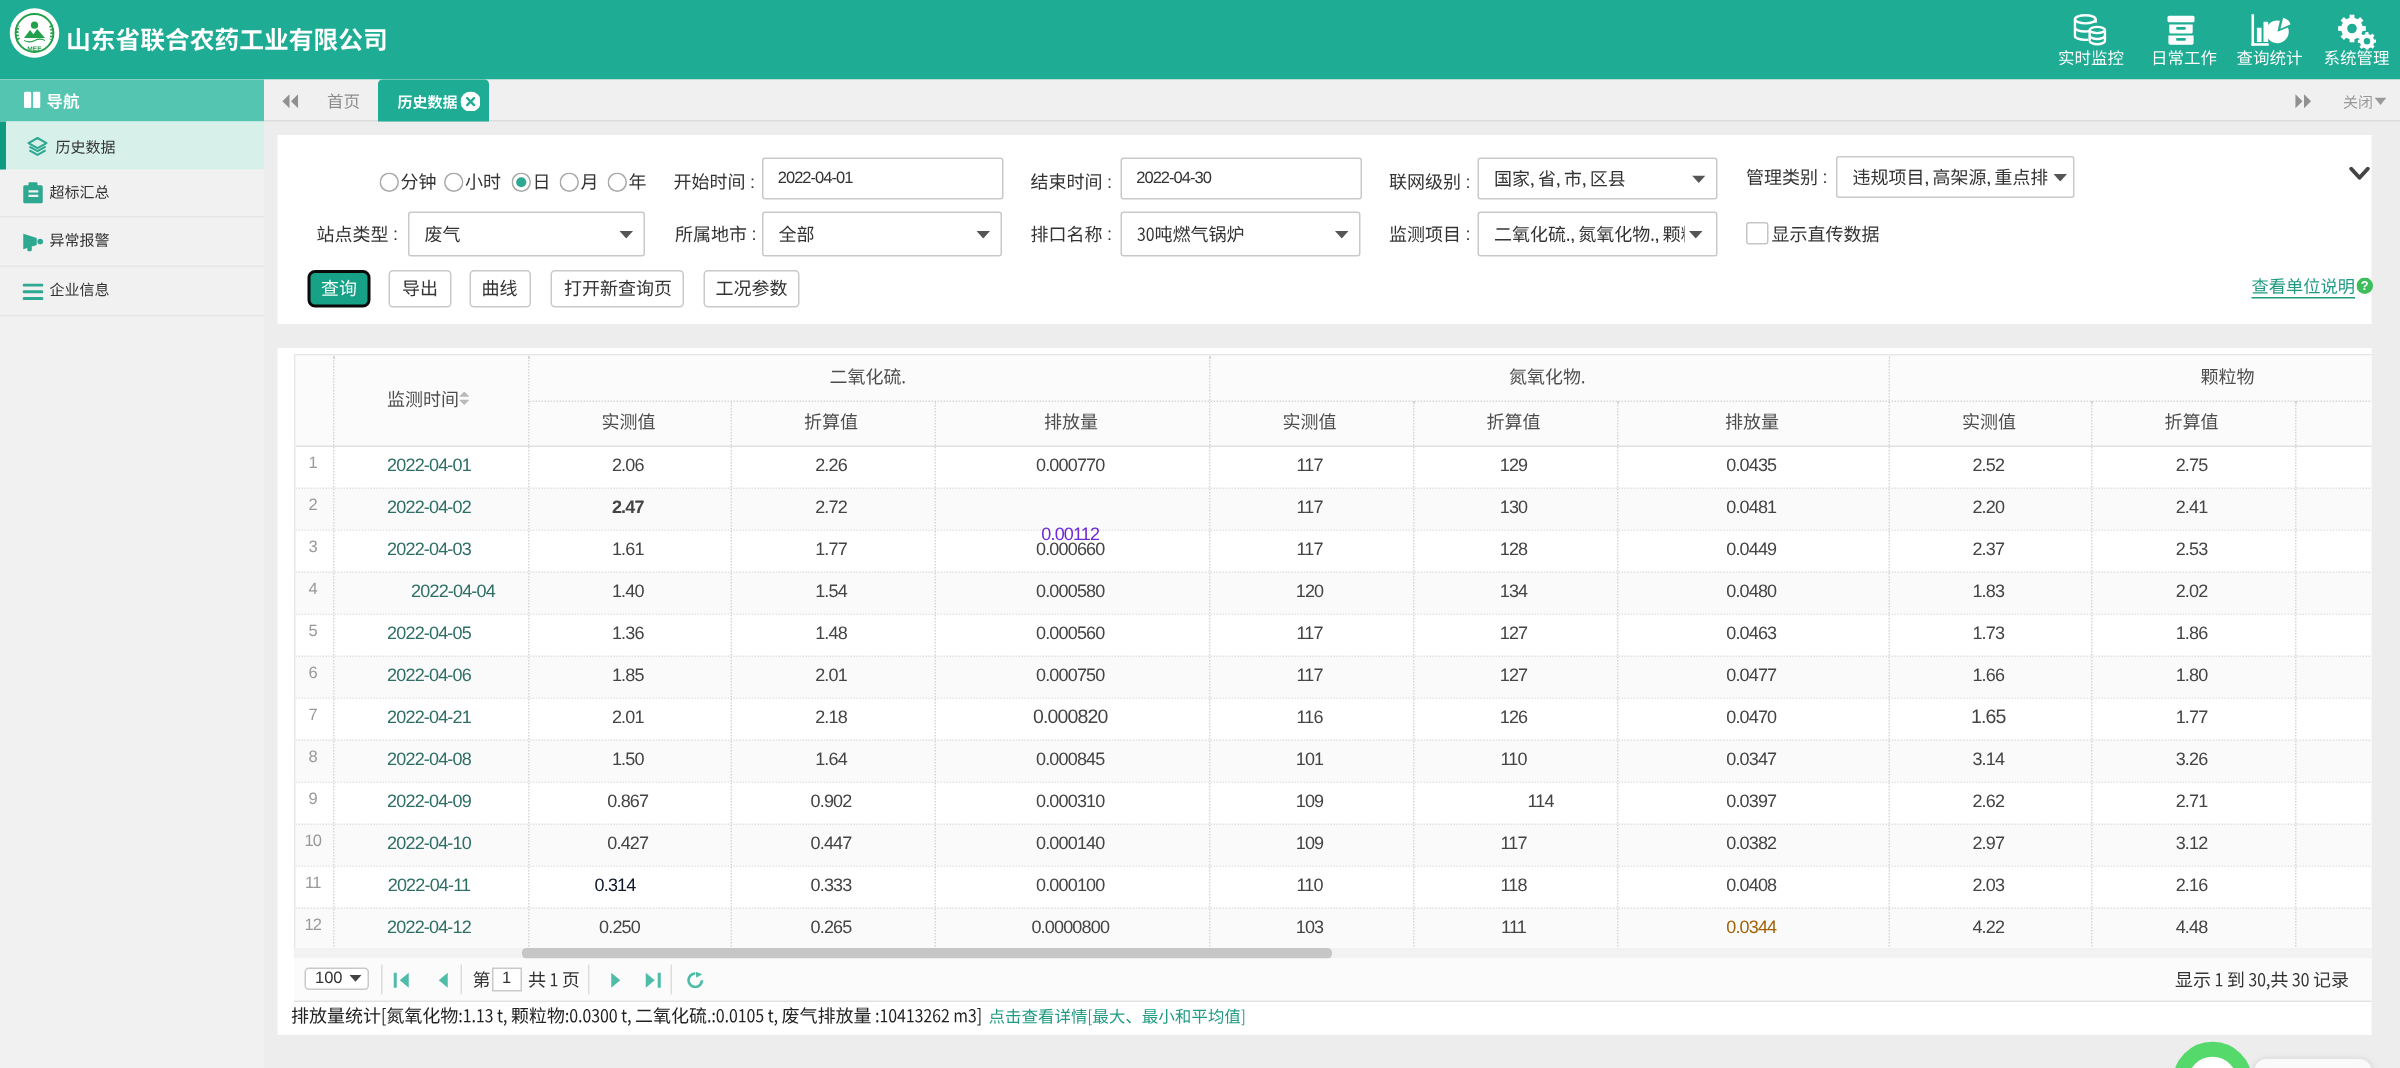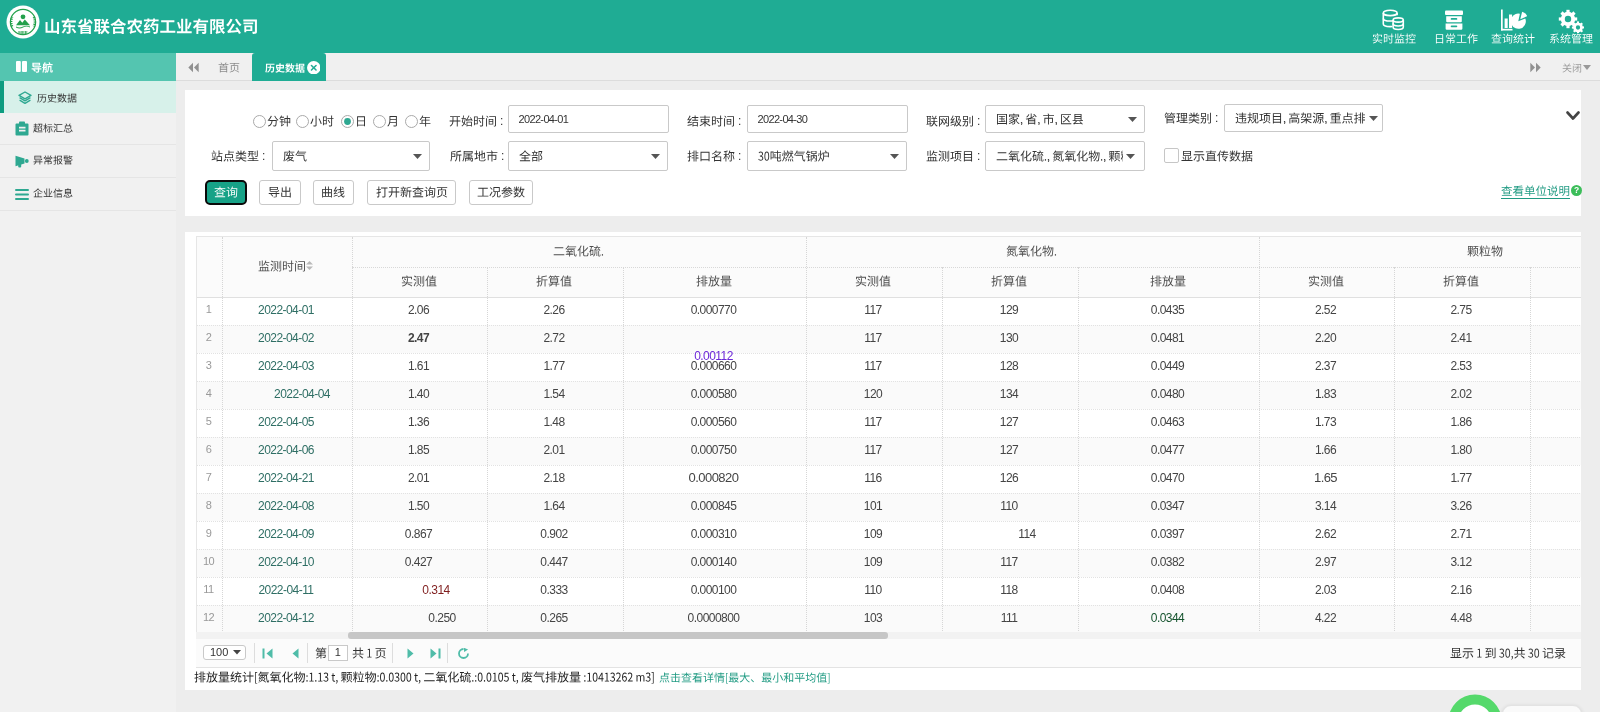--- a/index.html
+++ b/index.html
@@ -1060,36 +1060,36 @@
 <div style="position:absolute;left:418.5px;transform:translateX(-50%);top:552.5px;font-size:12px;letter-spacing:-0.55px;color:#444;white-space:nowrap;line-height:18px;">0.427</div>
 <div style="position:absolute;left:554.0px;transform:translateX(-50%);top:552.5px;font-size:12px;letter-spacing:-0.55px;color:#444;white-space:nowrap;line-height:18px;">0.447</div>
 <div style="position:absolute;left:713.5px;transform:translateX(-50%);top:552.5px;font-size:12px;letter-spacing:-0.55px;color:#444;white-space:nowrap;line-height:18px;">0.000140</div>
 <div style="position:absolute;left:873.0px;transform:translateX(-50%);top:552.5px;font-size:12px;letter-spacing:-0.55px;color:#444;white-space:nowrap;line-height:18px;">109</div>
 <div style="position:absolute;left:1009.0px;transform:translateX(-50%);top:552.5px;font-size:12px;letter-spacing:-0.55px;color:#444;white-space:nowrap;line-height:18px;">117</div>
 <div style="position:absolute;left:1167.5px;transform:translateX(-50%);top:552.5px;font-size:12px;letter-spacing:-0.55px;color:#444;white-space:nowrap;line-height:18px;">0.0382</div>
 <div style="position:absolute;left:1325.5px;transform:translateX(-50%);top:552.5px;font-size:12px;letter-spacing:-0.55px;color:#444;white-space:nowrap;line-height:18px;">2.97</div>
 <div style="position:absolute;left:1461.0px;transform:translateX(-50%);top:552.5px;font-size:12px;letter-spacing:-0.55px;color:#444;white-space:nowrap;line-height:18px;">3.12</div>
 <div style="position:absolute;left:208.5px;transform:translateX(-50%);top:581.2px;font-size:11px;letter-spacing:-0.55px;color:#999;white-space:nowrap;line-height:16.5px;">11</div>
 <div style="position:absolute;left:286.0px;transform:translateX(-50%);top:580.5px;font-size:12px;letter-spacing:-0.55px;color:#2e6e64;white-space:nowrap;line-height:18px;">2022-04-11</div>
-<div style="position:absolute;left:436px;transform:translateX(-50%);top:580.5px;font-size:12px;letter-spacing:-0.55px;color:#7f1d1d;white-space:nowrap;line-height:18px;text-align:center;">0.314</div>
+<div style="position:absolute;left:410px;transform:translateX(-50%);top:580.5px;font-size:12px;letter-spacing:-0.55px;color:#0f172a;white-space:nowrap;line-height:18px;text-align:center;">0.314</div>
 <div style="position:absolute;left:554.0px;transform:translateX(-50%);top:580.5px;font-size:12px;letter-spacing:-0.55px;color:#444;white-space:nowrap;line-height:18px;">0.333</div>
 <div style="position:absolute;left:713.5px;transform:translateX(-50%);top:580.5px;font-size:12px;letter-spacing:-0.55px;color:#444;white-space:nowrap;line-height:18px;">0.000100</div>
 <div style="position:absolute;left:873.0px;transform:translateX(-50%);top:580.5px;font-size:12px;letter-spacing:-0.55px;color:#444;white-space:nowrap;line-height:18px;">110</div>
 <div style="position:absolute;left:1009.0px;transform:translateX(-50%);top:580.5px;font-size:12px;letter-spacing:-0.55px;color:#444;white-space:nowrap;line-height:18px;">118</div>
 <div style="position:absolute;left:1167.5px;transform:translateX(-50%);top:580.5px;font-size:12px;letter-spacing:-0.55px;color:#444;white-space:nowrap;line-height:18px;">0.0408</div>
 <div style="position:absolute;left:1325.5px;transform:translateX(-50%);top:580.5px;font-size:12px;letter-spacing:-0.55px;color:#444;white-space:nowrap;line-height:18px;">2.03</div>
 <div style="position:absolute;left:1461.0px;transform:translateX(-50%);top:580.5px;font-size:12px;letter-spacing:-0.55px;color:#444;white-space:nowrap;line-height:18px;">2.16</div>
 <div style="position:absolute;left:208.5px;transform:translateX(-50%);top:609.2px;font-size:11px;letter-spacing:-0.55px;color:#999;white-space:nowrap;line-height:16.5px;">12</div>
 <div style="position:absolute;left:286.0px;transform:translateX(-50%);top:608.5px;font-size:12px;letter-spacing:-0.55px;color:#2e6e64;white-space:nowrap;line-height:18px;">2022-04-12</div>
-<div style="position:absolute;left:442px;transform:translateX(-50%);top:608.5px;font-size:12px;letter-spacing:-0.55px;color:#444;white-space:nowrap;line-height:18px;">0.250</div>
+<div style="position:absolute;left:413px;transform:translateX(-50%);top:608.5px;font-size:12px;letter-spacing:-0.55px;color:#444;white-space:nowrap;line-height:18px;">0.250</div>
 <div style="position:absolute;left:554.0px;transform:translateX(-50%);top:608.5px;font-size:12px;letter-spacing:-0.55px;color:#444;white-space:nowrap;line-height:18px;">0.265</div>
 <div style="position:absolute;left:713.5px;transform:translateX(-50%);top:608.5px;font-size:12px;letter-spacing:-0.55px;color:#444;white-space:nowrap;line-height:18px;">0.0000800</div>
 <div style="position:absolute;left:873.0px;transform:translateX(-50%);top:608.5px;font-size:12px;letter-spacing:-0.55px;color:#444;white-space:nowrap;line-height:18px;">103</div>
 <div style="position:absolute;left:1009.0px;transform:translateX(-50%);top:608.5px;font-size:12px;letter-spacing:-0.55px;color:#444;white-space:nowrap;line-height:18px;">111</div>
-<div style="position:absolute;left:1167.5px;transform:translateX(-50%);top:608.5px;font-size:12px;letter-spacing:-0.55px;color:#14532d;white-space:nowrap;line-height:18px;text-align:right;">0.0344</div>
+<div style="position:absolute;left:1167.5px;transform:translateX(-50%);top:608.5px;font-size:12px;letter-spacing:-0.55px;color:#a16207;white-space:nowrap;line-height:18px;text-align:right;">0.0344</div>
 <div style="position:absolute;left:1325.5px;transform:translateX(-50%);top:608.5px;font-size:12px;letter-spacing:-0.55px;color:#444;white-space:nowrap;line-height:18px;">4.22</div>
 <div style="position:absolute;left:1461.0px;transform:translateX(-50%);top:608.5px;font-size:12px;letter-spacing:-0.55px;color:#444;white-space:nowrap;line-height:18px;">4.48</div>
 <div style="position:absolute;left:196px;top:631.5px;width:1385px;height:7.5px;background:#f2f2f2"></div>
 <div style="position:absolute;left:348px;top:632px;width:540px;height:6.5px;background:#c6c6c6;border-radius:3px"></div>
 <div style="position:absolute;left:196px;top:639px;width:1385px;height:29px;background:#fbfbfb;border-bottom:1px solid #e3e3e3;box-sizing:border-box"></div>
 <div style="position:absolute;left:202.7px;top:644.7px;width:43px;height:15.5px;background:#fff;border:1px solid #c9c9c9;border-radius:3px;box-sizing:border-box"></div>
 <div style="position:absolute;left:210.0px;top:644.0px;font-size:11px;letter-spacing:0;color:#333;white-space:nowrap;line-height:16.5px;">100</div>
 <div style="position:absolute;left:233px;top:650px;width:8px;height:4.5px">
     <svg width="8" height="4.5" viewBox="0 0 8 4.5">
       <path d="M0 0 h8 L4 4.5 Z" fill="#444"></path>

